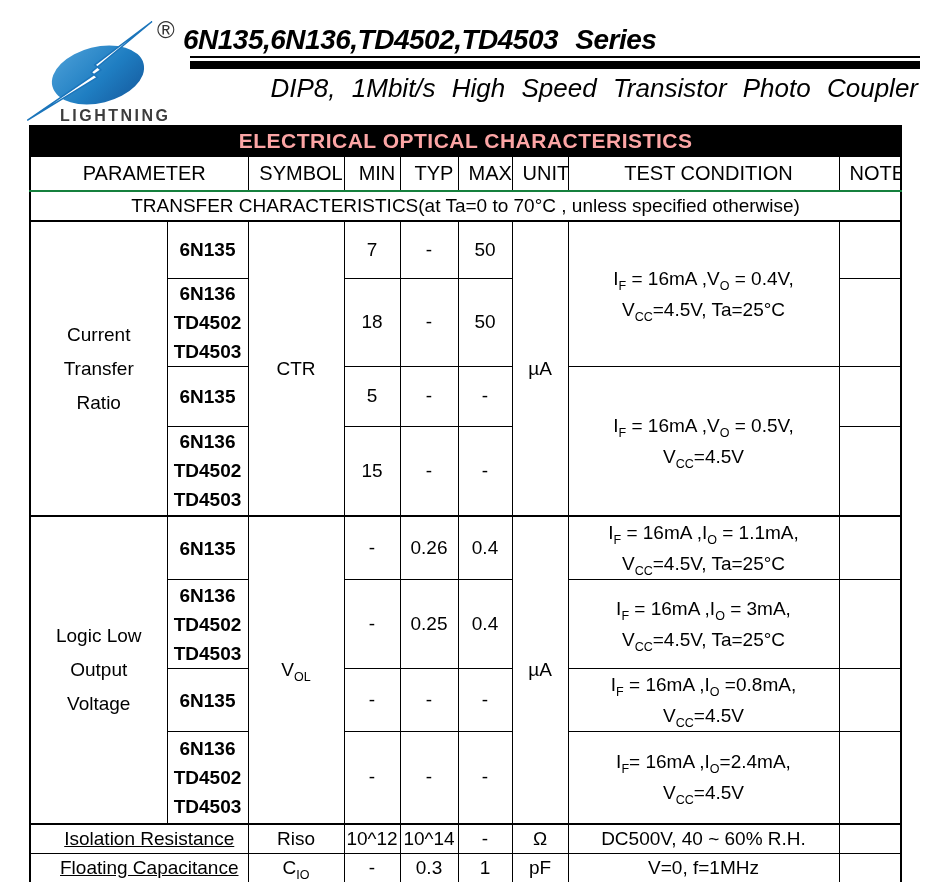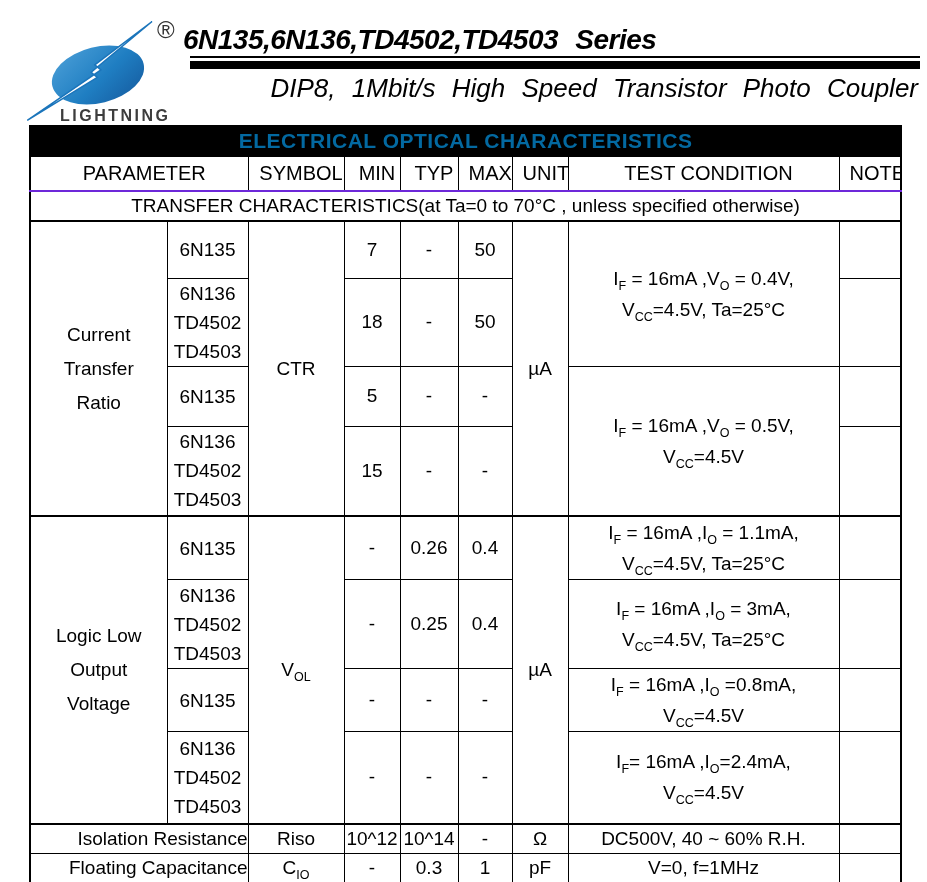--- a/index.html
+++ b/index.html
@@ -15,33 +15,33 @@
   #title-bar-rule{position:absolute;left:190px;right:7px;top:61px;height:8px;background:#000;}
   #subtitle{position:absolute;right:9px;top:73px;width:737px;text-align:right;
             font-size:26px;font-weight:normal;font-style:italic;word-spacing:9px;
             white-space:nowrap;}
 
   
   table{position:absolute;left:29px;top:125px;width:871px;border-collapse:collapse;
         table-layout:fixed;}
   td{border:1px solid #000;text-align:center;vertical-align:middle;padding:0;
      font-size:19px;overflow:hidden;}
-  tr.titlebar td{background:#000;color:#0369a1;font-weight:bold;font-size:21px;
+  tr.titlebar td{background:#000;color:#fca5a5;font-weight:bold;font-size:21px;
                  letter-spacing:0.5px;border:1px solid #000;}
   tr.titlebar{height:30px;}
   tr.colhead{height:35px;}
-  tr.colhead td{font-size:20px;border-bottom:2px solid #6d28d9;padding-left:10px;}
+  tr.colhead td{font-size:20px;border-bottom:2px solid #15803d;padding-left:10px;}
   tr.sectionhead{height:30px;margin-top:40px;}
   tr.sectionhead td{border-top:2px solid #000;border-bottom:2px solid #000;font-size:19px;}
   .param{line-height:34px;}
-  .models{line-height:29px;}
+  .models{line-height:29px;font-weight:bold;}
   .cond{line-height:31px;}
   sub{font-size:66%;line-height:0;}
   .sec-top td{border-top:2px solid #000;}
-  .param-left{text-align:right;padding-left:20px;}
+  .param-left{text-align:center;padding-left:20px;text-decoration:underline;}
   table{border:2px solid #000;}
   tr.r-h57{height:57px;} tr.r-h88{height:88px;} tr.r-h60{height:60px;} tr.r-h90{height:90px;}
   tr.r-h61{height:61px;} tr.r-h89{height:89px;} tr.r-h63{height:63px;} tr.r-h92{height:92px;}
   tr.r-h30{height:30px;}
   #logo-wordmark{font-weight:bold;letter-spacing:2.5px;fill:#3d3d3d;font-size:16px;
                  font-family:"Liberation Sans","DejaVu Sans",sans-serif;}
 </style>
 </head>
 <body>
 

